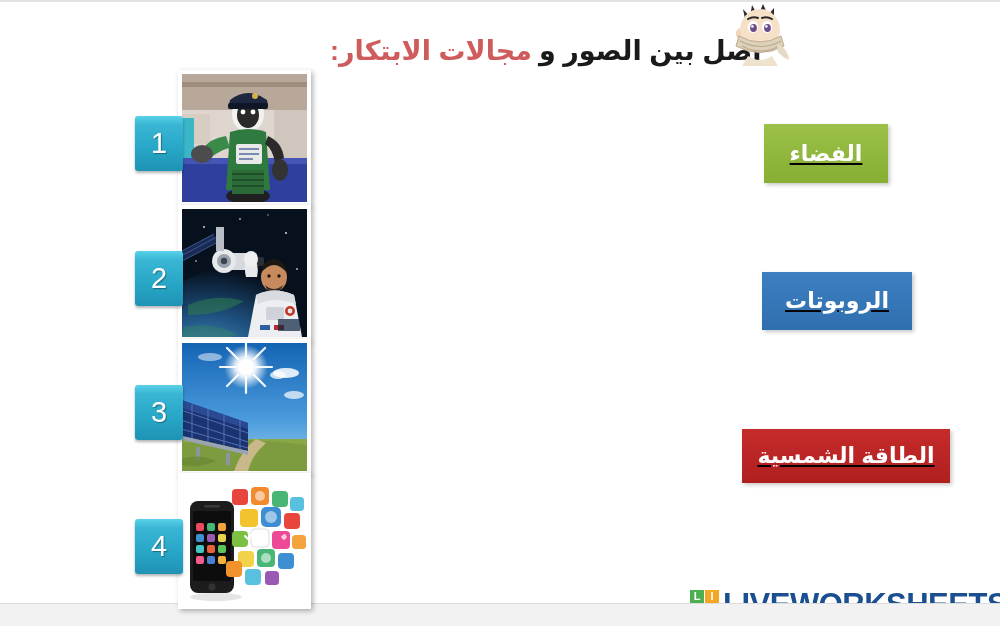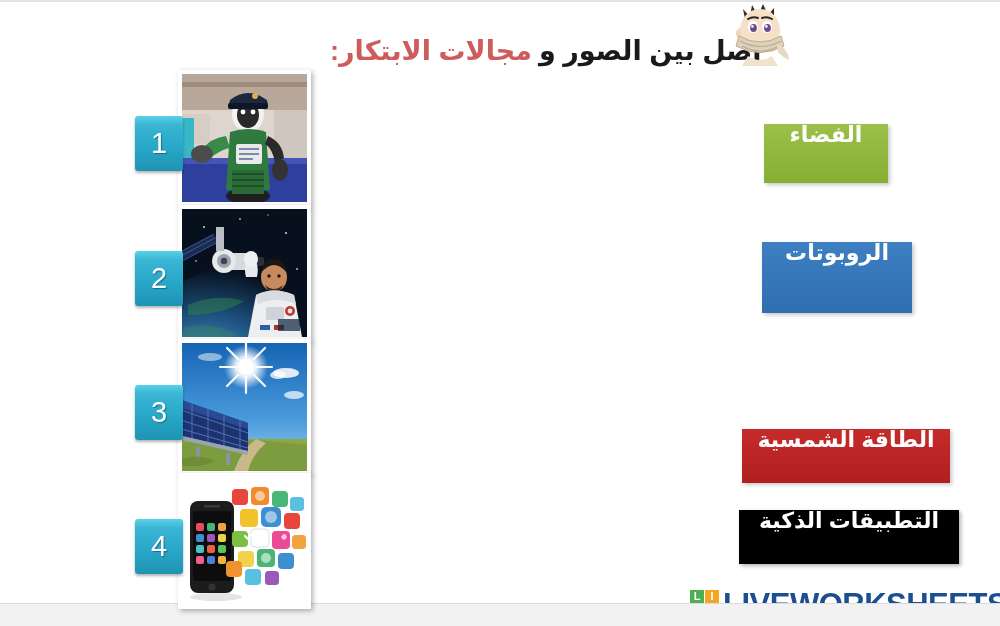--- a/index.html
+++ b/index.html
@@ -130,41 +130,42 @@
     height: 100%;
     position: relative;
     overflow: hidden;
   }
   .photo-inner svg { display: block; width: 100%; height: 100%; }
 
   
   .answer-box {
     position: absolute;
     display: flex;
-    align-items: flex-start;
+    align-items: center;
     justify-content: center;
     direction: rtl;
     box-sizing: border-box;
     box-shadow: 2px 2px 4px rgba(0,0,0,0.22);
+    text-decoration: underline;
   }
   .answer-box span {
     font-size: 22px;
     font-weight: bold;
     color: #ffffff;
     line-height: 1;
     white-space: nowrap;
   }
   #answer-space {
     left: 764px; top: 124px;
     width: 124px; height: 59px;
     background: linear-gradient(180deg, #9cc049 0%, #86af33 100%);
   }
   #answer-robotics {
-    left: 762px; top: 242px;
-    width: 150px; height: 71px;
+    left: 762px; top: 272px;
+    width: 150px; height: 58px;
     background: linear-gradient(180deg, #3d7fc1 0%, #2f6fb0 100%);
   }
   #answer-solar {
     left: 742px; top: 381px;
     width: 208px; height: 54px;
     background: linear-gradient(180deg, #c62b2b 0%, #b01f1f 100%);
     margin-top: 48px;
   }
   #answer-smartapps {
     left: 739px; top: 510px;
@@ -495,23 +496,20 @@
 
   <div class="answer-box" id="answer-space">
     <span>الفضاء</span>
   </div>
   <div class="answer-box" id="answer-robotics">
     <span>الروبوتات</span>
   </div>
   <div class="answer-box" id="answer-solar">
     <span>الطاقة الشمسية</span>
   </div>
-  <div class="answer-box" id="answer-smartapps">
-    <span>التطبيقات الذكية</span>
-  </div>
 
   <div id="lw-logo">
     <div id="lw-tiles">
       <div class="lw-tile lw-l">L</div>
       <div class="lw-tile lw-i">I</div>
       <div class="lw-tile lw-v">V</div>
       <div class="lw-tile lw-e">E</div>
     </div>
     <div id="lw-wordmark">LIVEWORKSHEETS</div>
   </div>

